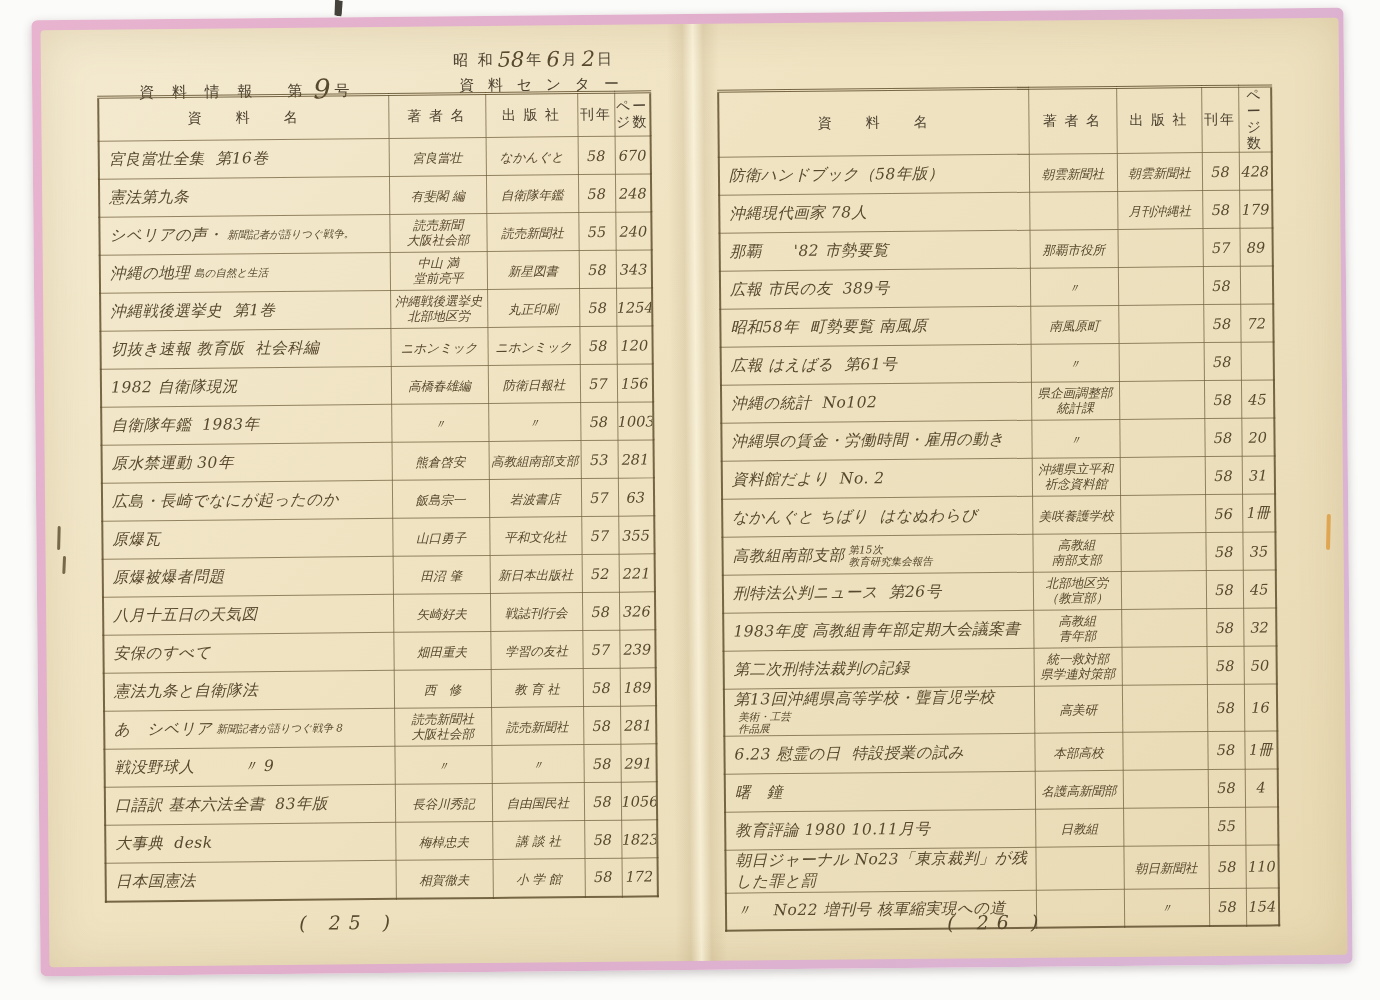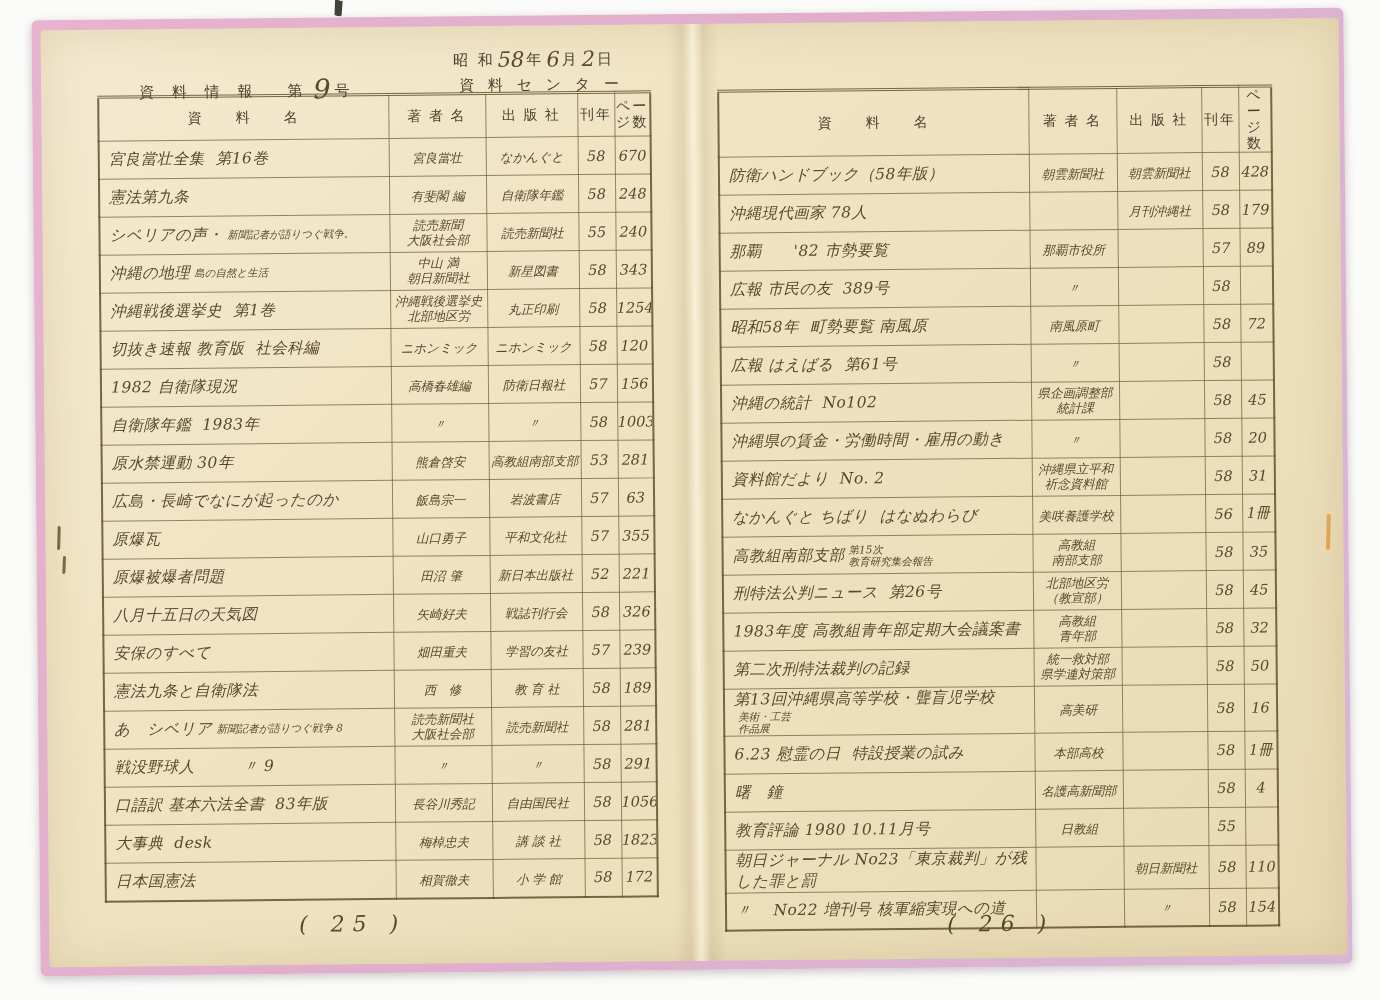--- a/index.html
+++ b/index.html
@@ -48,21 +48,21 @@
 
   td.c-title { padding-left:9px; }
   td.c-title .t   { font-size:15.5px; letter-spacing:0.5px; white-space:pre-wrap; }
   td.c-title .note{ display:inline-block; font-size:10.5px; line-height:1.15;
                     white-space:pre-wrap; vertical-align:middle; margin-left:4px; }
   td.c-author, td.c-pub { text-align:center; }
   td.c-author .a, td.c-pub .a { font-size:12.5px; line-height:1.2; white-space:pre-wrap; display:inline-block; }
   td.c-year, td.c-pages { text-align:center; font-size:14.5px; }
 
   
-  .pageno { position:absolute; font-size:22px; letter-spacing:8px; }
+  .pageno { position:absolute; font-size:19px; letter-spacing:8px; }
   .pn-left  { left:250px; top:884px; }
   .pn-right { left:898px; top:890px; }
 
   
   .staple { position:absolute; left:332px; top:0px; width:11px; height:16px; background:#45423c;
             clip-path:polygon(15% 0, 85% 0, 100% 100%, 35% 100%); transform:rotate(10deg); }
   .pen-mark { position:absolute; width:2.5px; background:#625234; opacity:0.85; border-radius:2px; }
   .pm1 { left:12px; top:496px; height:24px; transform:rotate(2deg); }
   .pm2 { left:17px; top:526px; height:18px; transform:rotate(3deg); }
   .orange-mark { position:absolute; left:1281px; top:496px; width:3.5px; height:36px;
@@ -128,21 +128,21 @@
             <td class="c-author"><span class="hw a">読売新聞
 大阪社会部</span></td>
             <td class="c-pub"><span class="hw a">読売新聞社</span></td>
             <td class="c-year hw">55</td>
             <td class="c-pages hw">240</td>
           </tr>
 
           <tr>
             <td class="c-title"><span class="hw t">沖縄の地理</span><span class="hw note">島の自然と生活</span></td>
             <td class="c-author"><span class="hw a">中山 満
-朝日新聞社</span></td>
+堂前亮平</span></td>
             <td class="c-pub"><span class="hw a">新星図書</span></td>
             <td class="c-year hw">58</td>
             <td class="c-pages hw">343</td>
           </tr>
 
           <tr>
             <td class="c-title"><span class="hw t">沖縄戦後選挙史  第1巻</span><span class="hw note"></span></td>
             <td class="c-author"><span class="hw a">沖縄戦後選挙史
 北部地区労</span></td>
             <td class="c-pub"><span class="hw a">丸正印刷</span></td>

